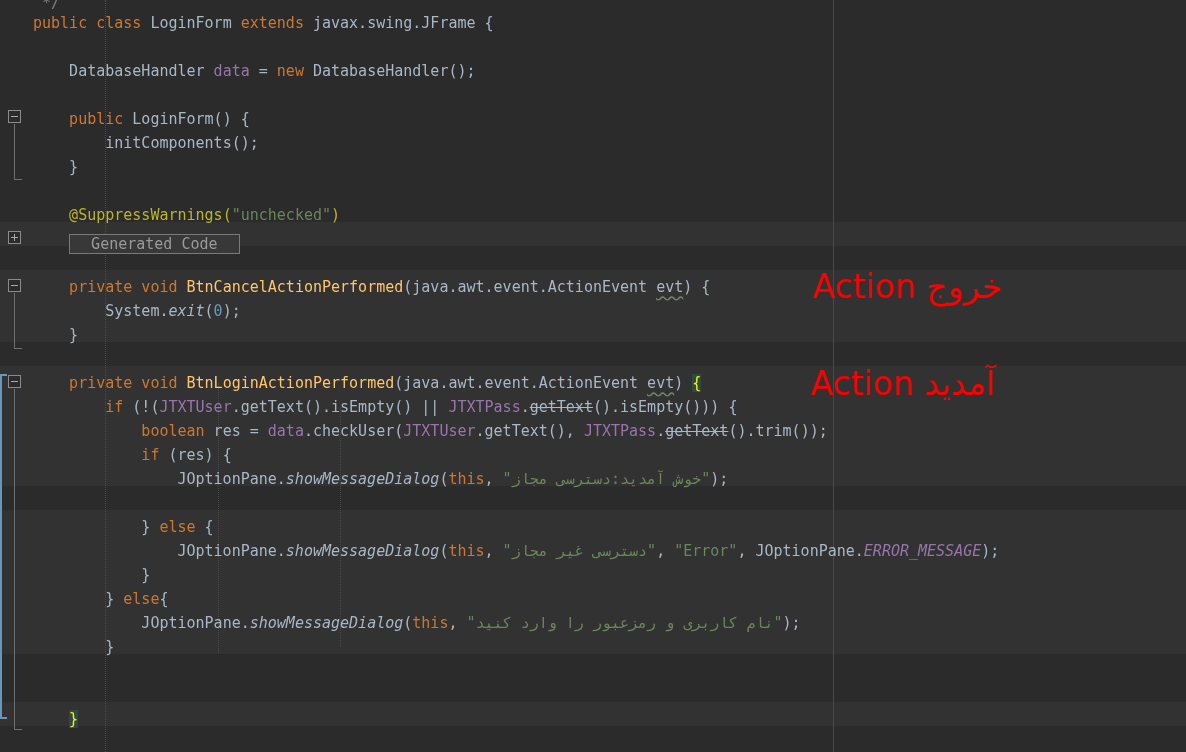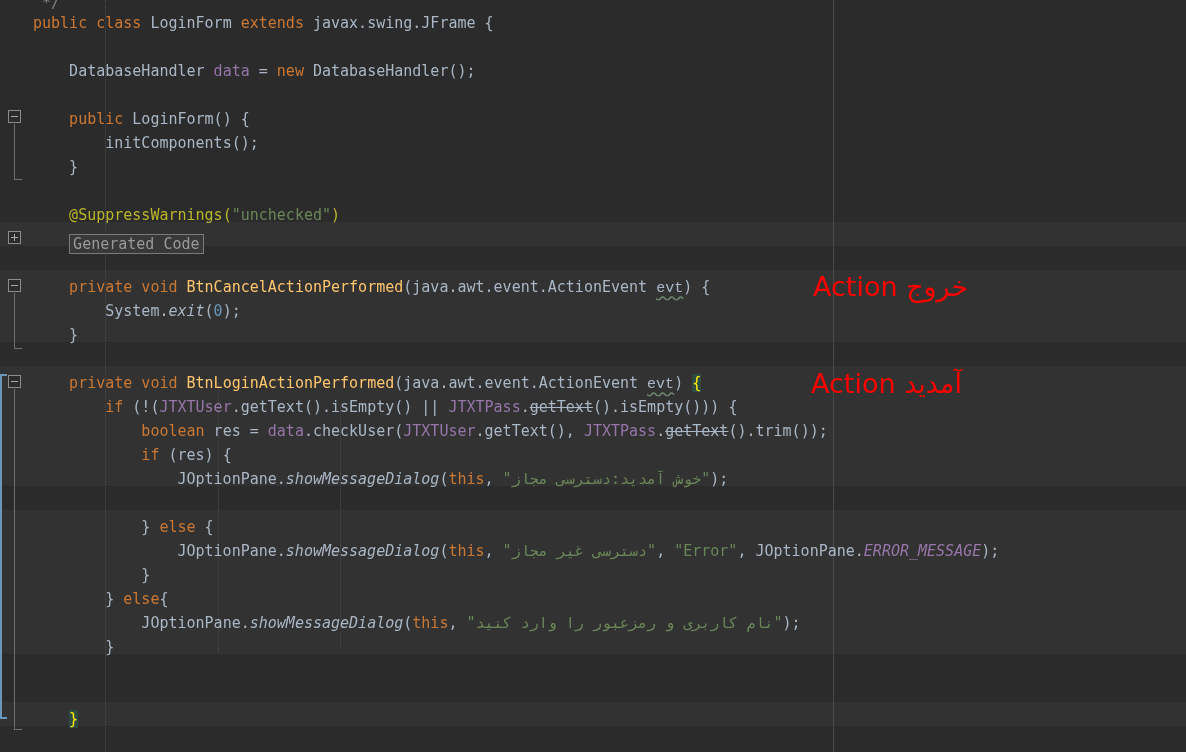--- a/index.html
+++ b/index.html
@@ -110,47 +110,47 @@
   .txt   { color: #a9b7c6; margin-top: 46px; }
   .str   { color: #6a8759; }
   .num   { color: #6897bb; }
   .cmt   { color: #808080; }
   .fld   { color: #9876aa; }
   .stat  { color: #9876aa; font-style: italic; }
   .mth   { color: #ffc66d; }
   .meta  { color: #bbb529; }
   .itl   { font-style: italic; }
   .dep   { text-decoration: line-through; }
-  .warnp { text-decoration: underline wavy #6f8a6f; text-underline-offset: 3px; font-family: Liberation Mono, monospace; }
+  .warnp { text-decoration: underline wavy #6f8a6f; text-underline-offset: 3px; }
 
   
   .brace-hl {
     background: #2d4a43;
     color: #ffef00;
   }
 
   
   .fold-chip {
     display: inline-block;
     border: 1px solid #7a7a7a;
     background: #383838;
     color: #9a9a9a;
-    padding: 0 3px;
+    padding: 0 21px;
     line-height: 18px;
     position: relative;
     top: -1px;
     margin-top: 8px;
   }
 
   
   .annot {
     position: absolute;
     color: #ff0000;
     font-family: "DejaVu Sans", sans-serif;
-    font-size: 27px;
+    font-size: 33px;
     line-height: 26px;
     direction: rtl;
     unicode-bidi: bidi-override;
     white-space: nowrap;
   }
   .annot .lat { direction: ltr; unicode-bidi: embed; }
 </style>
 </head>
 <body>
 

